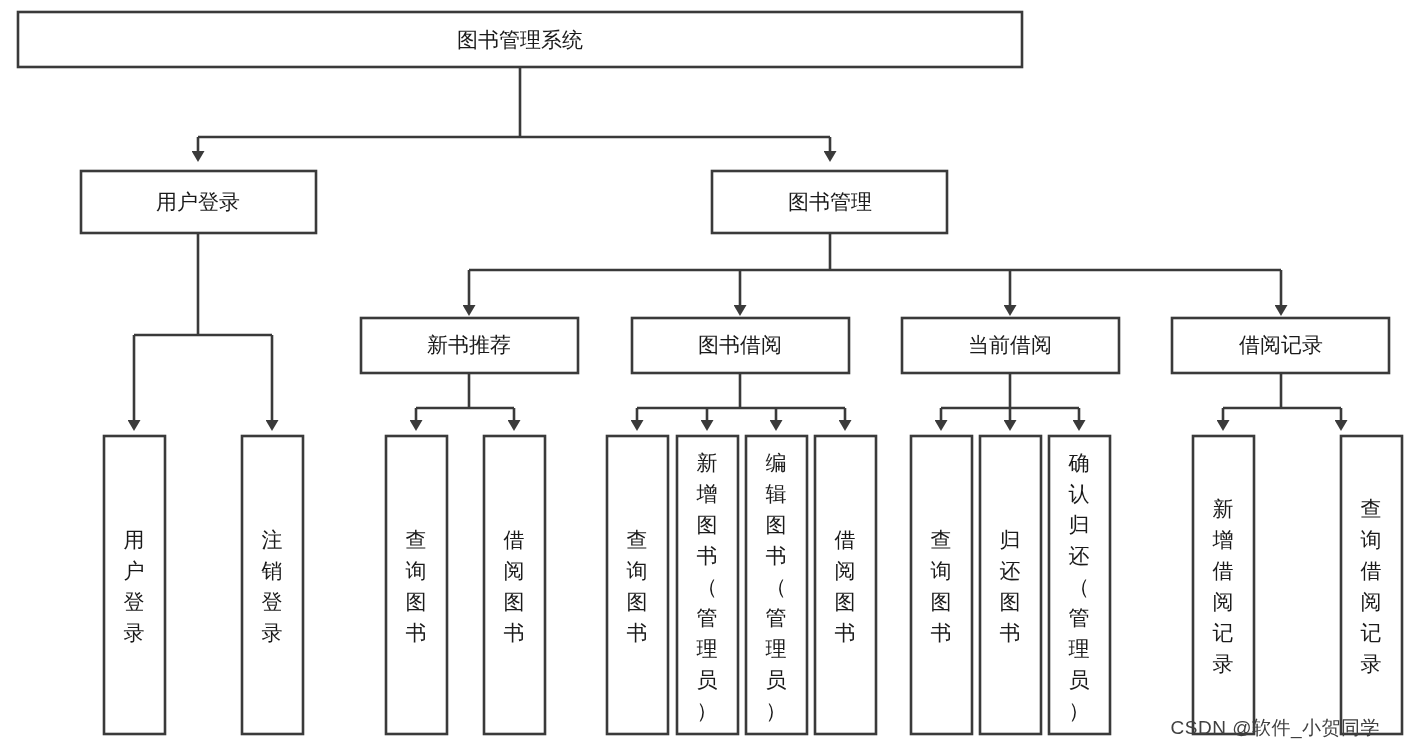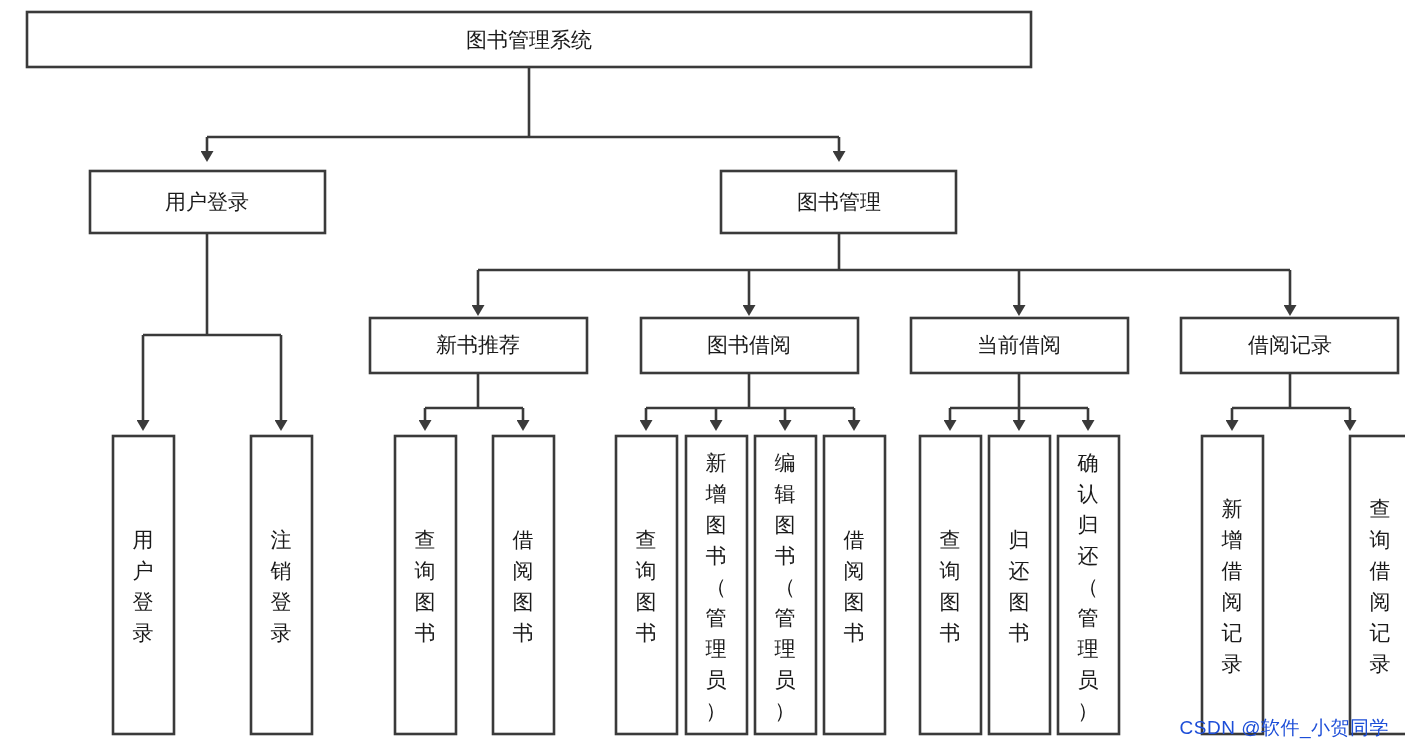--- a/index.html
+++ b/index.html
@@ -11,21 +11,20 @@
     width: 1405px;
     height: 747px;
     font-family: "Liberation Sans", "DejaVu Sans", sans-serif;
     overflow: hidden;
     position: relative;
   }
   #diagram-root {
     position: relative;
     width: 1394px;
     height: 747px;
-    margin-left: 9px;
   }
   svg.flow {
     position: absolute;
     top: 0;
     left: 0;
     width: 1405px;
     height: 747px;
     display: block;
   }
   .node-box {
@@ -55,21 +54,21 @@
     font-size: 21px;
     fill: #1a1a1a;
     text-anchor: middle;
   }
   .watermark {
     position: absolute;
     right: 14px;
     bottom: 6px;
     font-family: "Liberation Sans", "DejaVu Sans", sans-serif;
     font-size: 19px;
-    color: #1d4ed8;
+    color: #404040;
     letter-spacing: 0.5px;
     white-space: nowrap;
     pointer-events: none;
   }
 </style>
 </head>
 <body>
 
 <div id="diagram-root">
 

